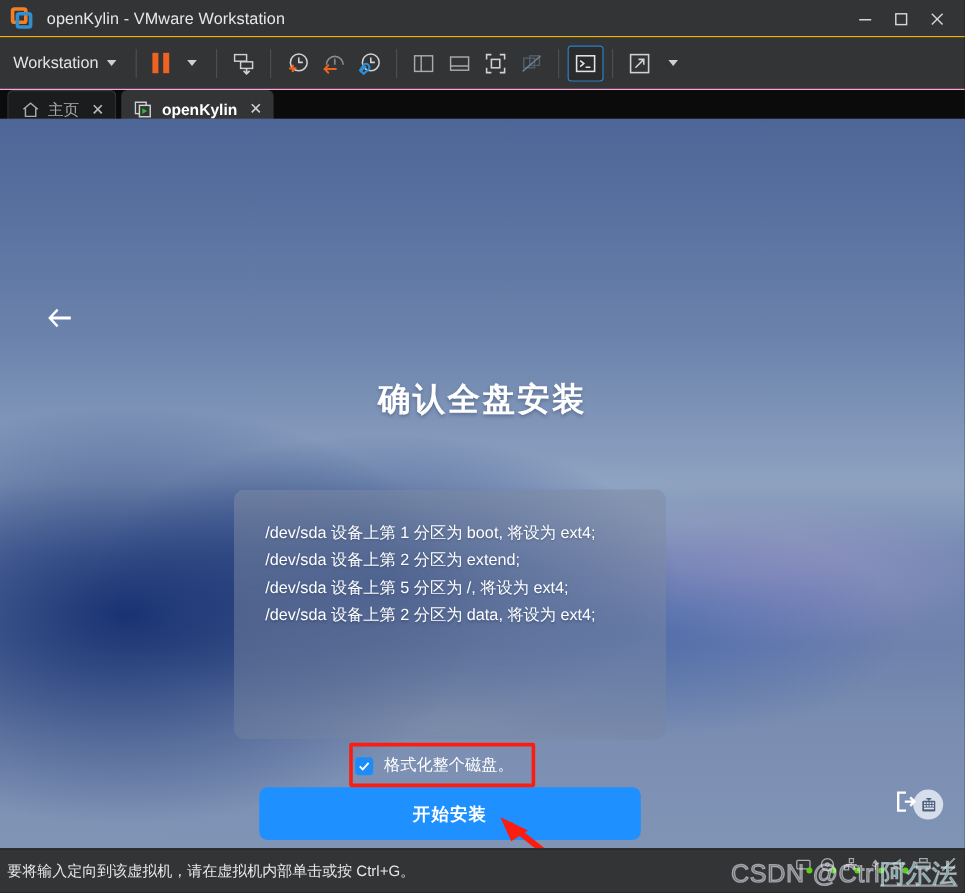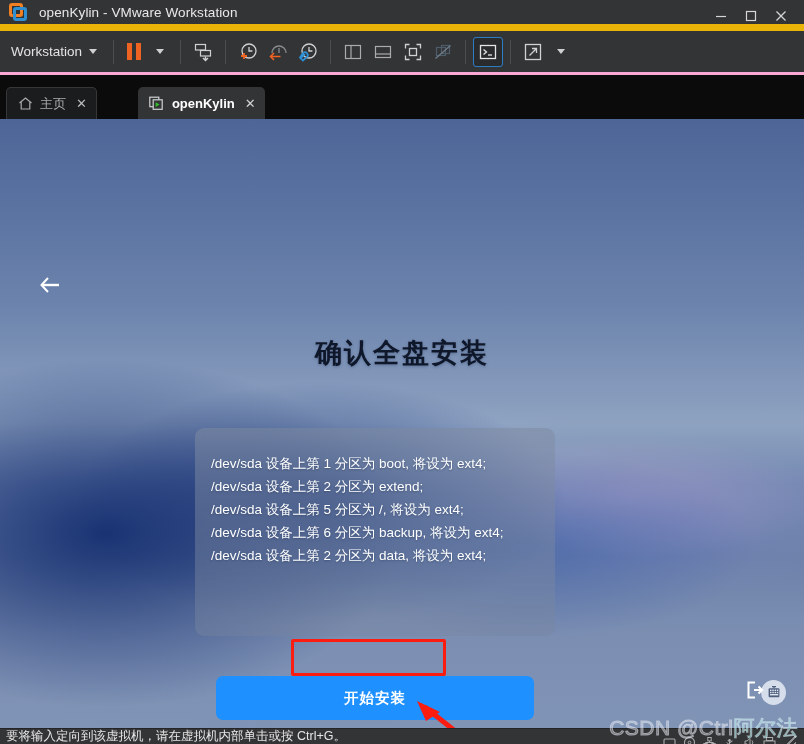--- a/index.html
+++ b/index.html
@@ -16,21 +16,21 @@
     display: flex; flex-direction: column;
   }
 
   
   .titlebar {
     height: 31px;
     background: #333436;
     display: flex; align-items: center;
     flex: none;
     position: relative;
-    border-bottom: 7px solid #eab308;
+    border-bottom: 1px solid #eab308;
   }
   .app-logo {
     width: 18px; height: 18px;
     margin-left: 9px; margin-right: 12px;
     position: relative; flex: none;
   }
   .app-logo .sq-o {
     position: absolute; left:0; top:0; width: 14px; height: 14px;
     border: 3px solid #f28022; border-radius: 3px;
   }
@@ -51,21 +51,21 @@
     color: #d6d6d6; font-size: 13px;
   }
   .win-btn.close { margin-right: 8px; }
   .win-btn svg { display: block; }
 
   
   .toolbar {
     height: 44px; background: #333436;
     display: flex; align-items: center;
     flex: none;
-    border-bottom: 3px solid #f9a8d4;
+    border-bottom: 1px solid #f9a8d4;
   }
   .tb-menu {
     display: flex; align-items: center; gap: 7px;
     margin-left: 11px; margin-right: 9px;
     color: #e3e3e3; font-size: 13.5px;
   }
   .caret {
     width: 0; height: 0;
     border-left: 4.5px solid transparent;
     border-right: 4.5px solid transparent;
@@ -83,25 +83,24 @@
   .tb-item.wide { width: 26px; }
   .tb-item.boxed {
     border: 1px solid #2d7dc4; border-radius: 3px;
     background: #2a2b2d;
   }
   .pause-ico { display: flex; gap: 4px; }
   .pause-ico i { display:block; width: 5px; height: 17px; background: #ef6322; }
 
   
   .tabbar {
-    height: 44px; background: #0b0b0b;
-    display: flex; align-items: flex-end;
+    height: 24px; background: #0b0b0b;
+    display: flex; align-items: flex-start;
     flex: none;
     padding-left: 6px;
-    gap: 37px;
   }
   .tab {
     height: 32px;
     display: flex; align-items: center;
     gap: 7px;
     padding: 0 9px 0 11px;
     border-radius: 5px 5px 0 0;
     font-size: 13px;
     position: relative;
   }
@@ -134,34 +133,34 @@
     filter: blur(0.2px);
   }
   .back-arrow {
     position: absolute; left: 38px; top: 152px;
     width: 28px; height: 28px;
     display: flex; align-items: center; justify-content: center;
   }
   .install-title {
     position: absolute; left: 0; right: 0; top: 216px;
     text-align: center;
-    color: #0f172a;
+    color: #ffffff;
     font-size: 27px;
     font-weight: bold;
     letter-spacing: 2px;
     text-shadow: 0 1px 3px rgba(30,45,80,.35);
   }
   .info-panel {
     position: absolute;
     left: 195px; top: 309px;
     width: 360px; height: 208px;
     border-radius: 9px;
     background: linear-gradient(180deg, rgba(128,140,162,.52), rgba(120,134,160,.42));
     backdrop-filter: blur(4px);
-    padding: 24px 0 0 16px;
+    padding: 24px 0 0 26px;
   }
   .info-line {
     color: #ffffff;
     font-size: 13.5px;
     line-height: 23px;
     white-space: nowrap;
     text-shadow: 0 1px 2px rgba(40,55,85,.45);
   }
   .fmt-row {
     position: absolute;
@@ -202,21 +201,21 @@
     position: absolute;
     left: 291px; top: 520px;
     width: 155px; height: 37px;
     border: 3px solid #fc1d10;
     border-radius: 2px;
   }
   .annot-arrow { position: absolute; left: 400px; top: 575px; }
 
   
   .statusbar {
-    height: 16px; background: #333436;
+    height: 37px; background: #333436;
     flex: none;
     display: flex; align-items: center;
     position: relative;
     border-top: 1px solid #242527;
   }
   .status-text {
     color: #e6e6e6; font-size: 12.5px;
     margin-left: 6px;
   }
   .status-icons {
@@ -238,21 +237,21 @@
   .watermark {
     position: absolute;
     right: 6px; bottom: 2px;
     font-size: 21px;
     color: rgba(255,255,255,.30);
     -webkit-text-stroke: 1px rgba(225,230,240,.55);
     letter-spacing: .5px;
     white-space: nowrap;
     pointer-events: none;
   }
-  .wm-hl { color: rgba(140,235,225,.55); }
+  .wm-hl { color: rgba(140,235,225,.55); text-decoration: underline; }
 </style>
 </head>
 <body>
 
 <div id="app">
 
   <div class="titlebar">
     <div class="app-logo">
       <span class="sq-o"></span>
         <span class="sq-b"></span>
@@ -403,24 +402,31 @@
         <line x1="2.8" y1="10" x2="20" y2="10" stroke="#ffffff" stroke-width="2.4"></line>
       </svg>
     </div>
 
     <div class="install-title">确认全盘安装</div>
 
     <div class="info-panel">
       <div class="info-line">/dev/sda 设备上第 1 分区为 boot, 将设为 ext4;</div>
       <div class="info-line">/dev/sda 设备上第 2 分区为 extend;</div>
       <div class="info-line">/dev/sda 设备上第 5 分区为 /, 将设为 ext4;</div>
-      <div class="info-line">/dev/sda 设备上第 6 分区为 backup, 将设为 ext4;</div>
       <div class="info-line">/dev/sda 设备上第 2 分区为 data, 将设为 ext4;</div>
     </div>
 
+    <div class="fmt-row">
+      <span class="cbox">
+        <svg width="11" height="11" viewBox="0 0 11 11">
+          <path d="M1.8 5.6 L4.3 8.1 L9.2 2.8" fill="none" stroke="#ffffff" stroke-width="1.6"></path>
+        </svg>
+      </span>
+      <span class="fmt-label">格式化整个磁盘。</span>
+    </div>
 
     <div class="start-btn">
       <span>开始安装</span>
     </div>
 
     <div class="corner-icons">
       <span class="exit-ico">
         <svg width="24" height="24" viewBox="0 0 24 24">
           <path d="M12 4.5 H5.5 V19.5 H12" fill="none" stroke="#ffffff" stroke-width="2"></path>
           <path d="M11 12 h8 M15.5 8.5 L19 12 L15.5 15.5" fill="none" stroke="#ffffff" stroke-width="2"></path>

